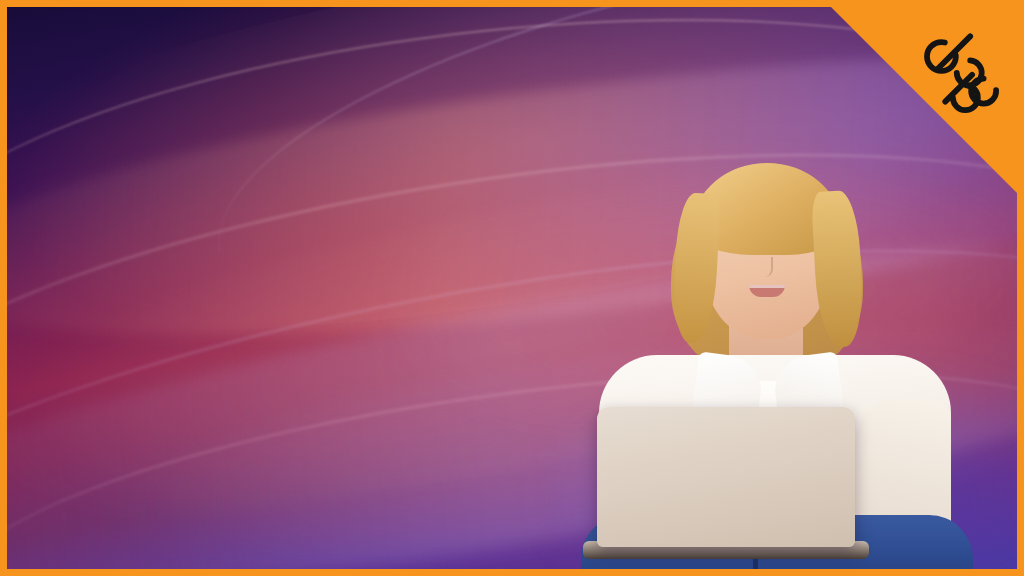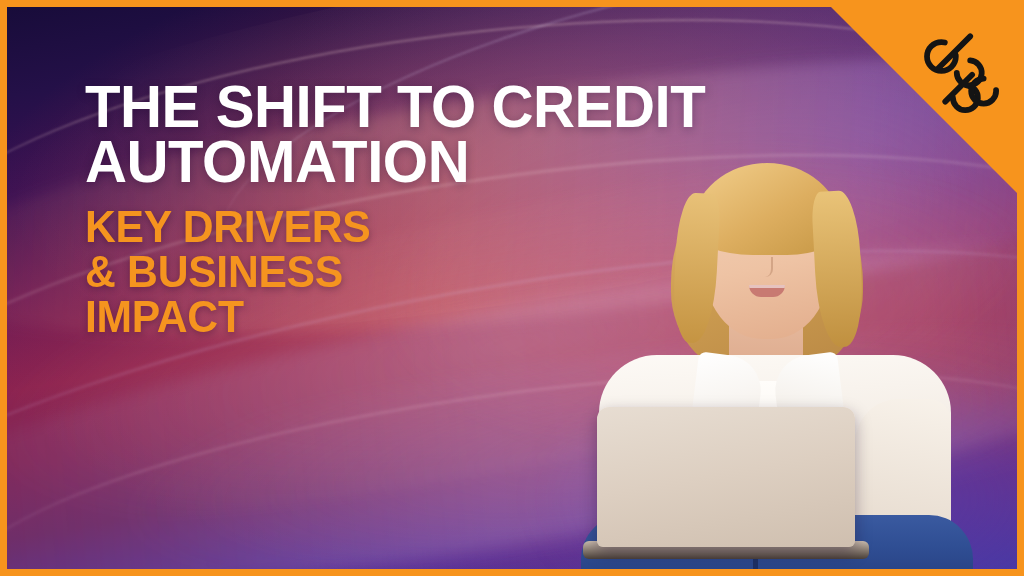--- a/index.html
+++ b/index.html
@@ -307,31 +307,20 @@
       <div class="p-tank"></div>
       <div class="collar-l"></div>
       <div class="collar-r"></div>
       <div class="arm-r"></div>
       <div class="hand-r"></div>
       <div class="jeans"></div>
       <div class="laptop-base"></div>
       <div class="laptop"></div>
     </div>
 
-    <div class="headline">
-      <div class="h-main">
-        <span class="ln">THE SHIFT TO CREDIT</span>
-        <span class="ln">AUTOMATION</span>
-      </div>
-      <div class="h-sub">
-        <span class="ln">KEY DRIVERS</span>
-        <span class="ln">&amp; BUSINESS</span>
-        <span class="ln">IMPACT</span>
-      </div>
-    </div>
 
     <div class="corner"></div>
 
     <div class="logo" title="dcp">
       <svg viewBox="0 0 100 100" aria-hidden="true">
         <g fill="none" stroke="#141414" stroke-width="6" stroke-linecap="round">
           <path d="M40 22 A15 15 0 1 0 40 52 A15 15 0 1 0 40 22" stroke-dasharray="72 18"></path>
           <line x1="36" y1="50" x2="70" y2="16"></line>
           <path d="M56 54 A13 13 0 1 0 70 41"></path>
           <path d="M52 80 A13 13 0 1 1 66 67" transform="rotate(180 59 73.5)"></path>

